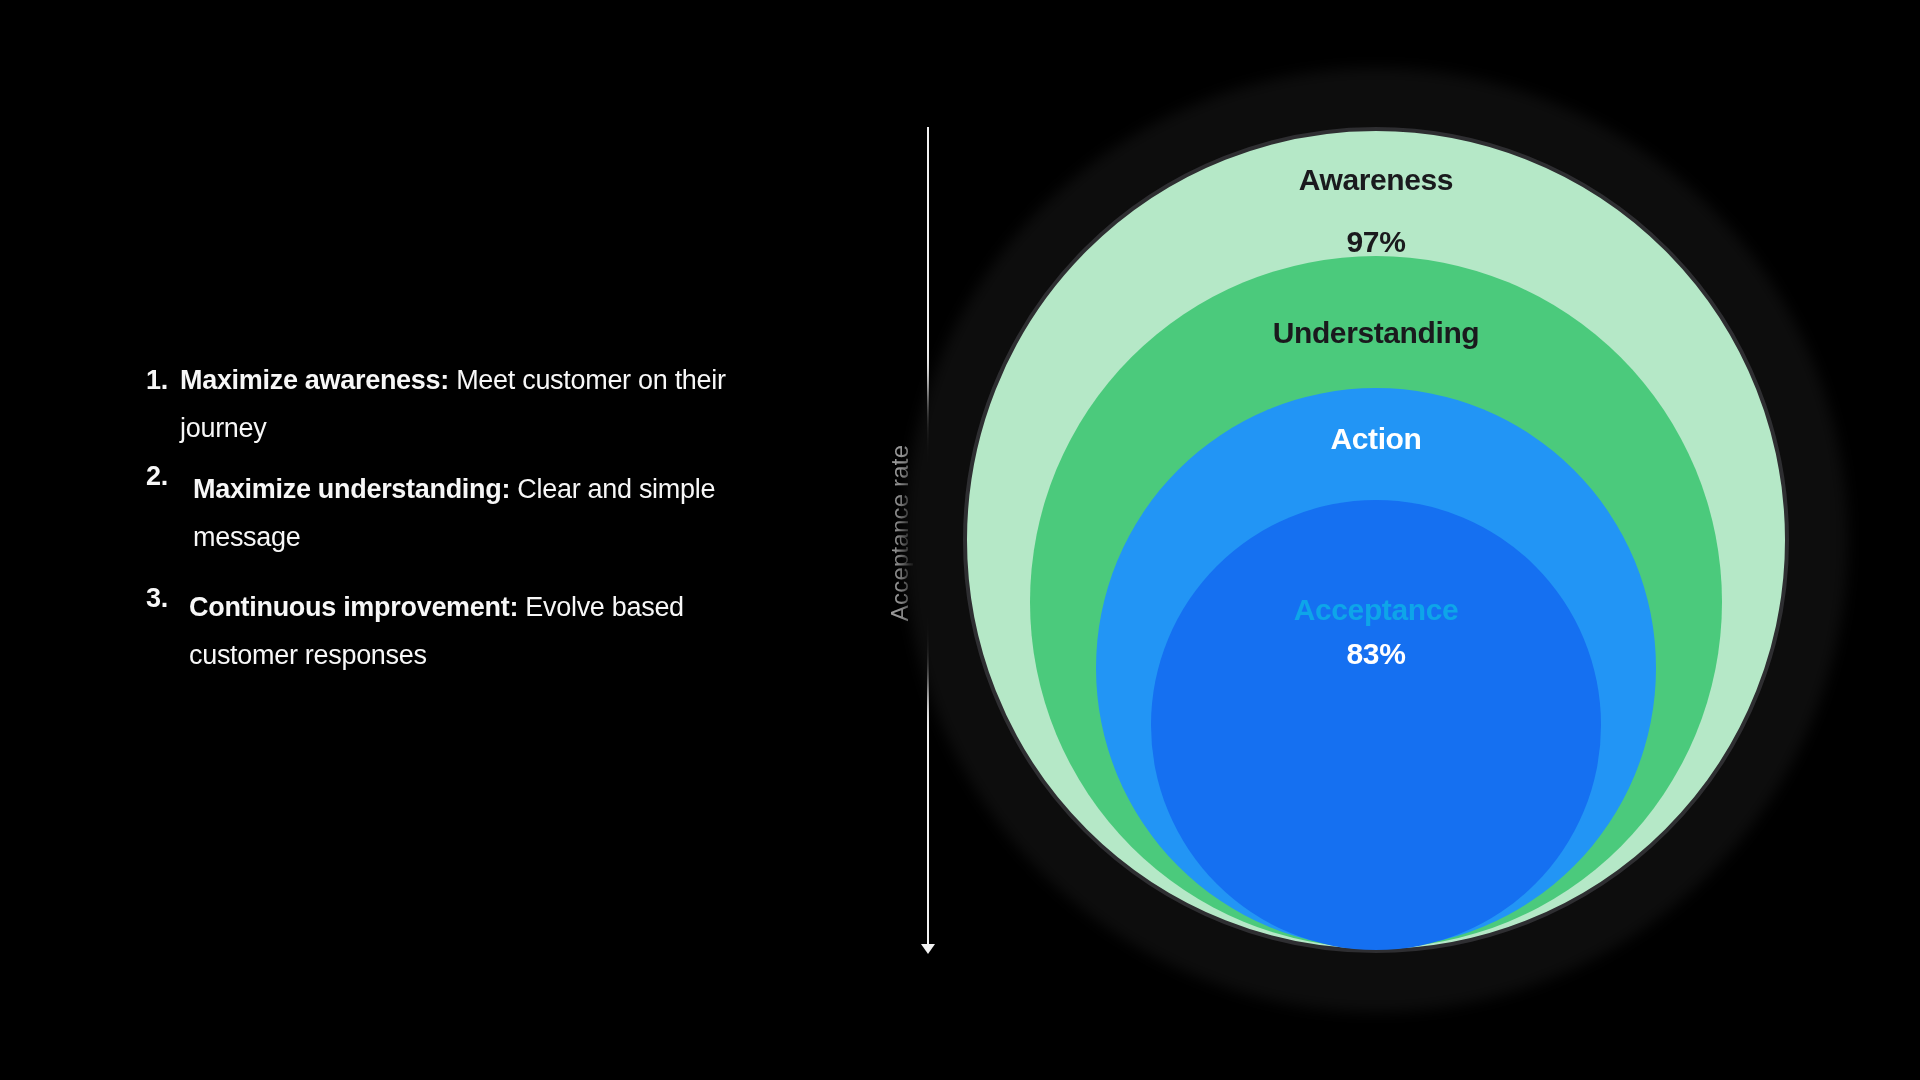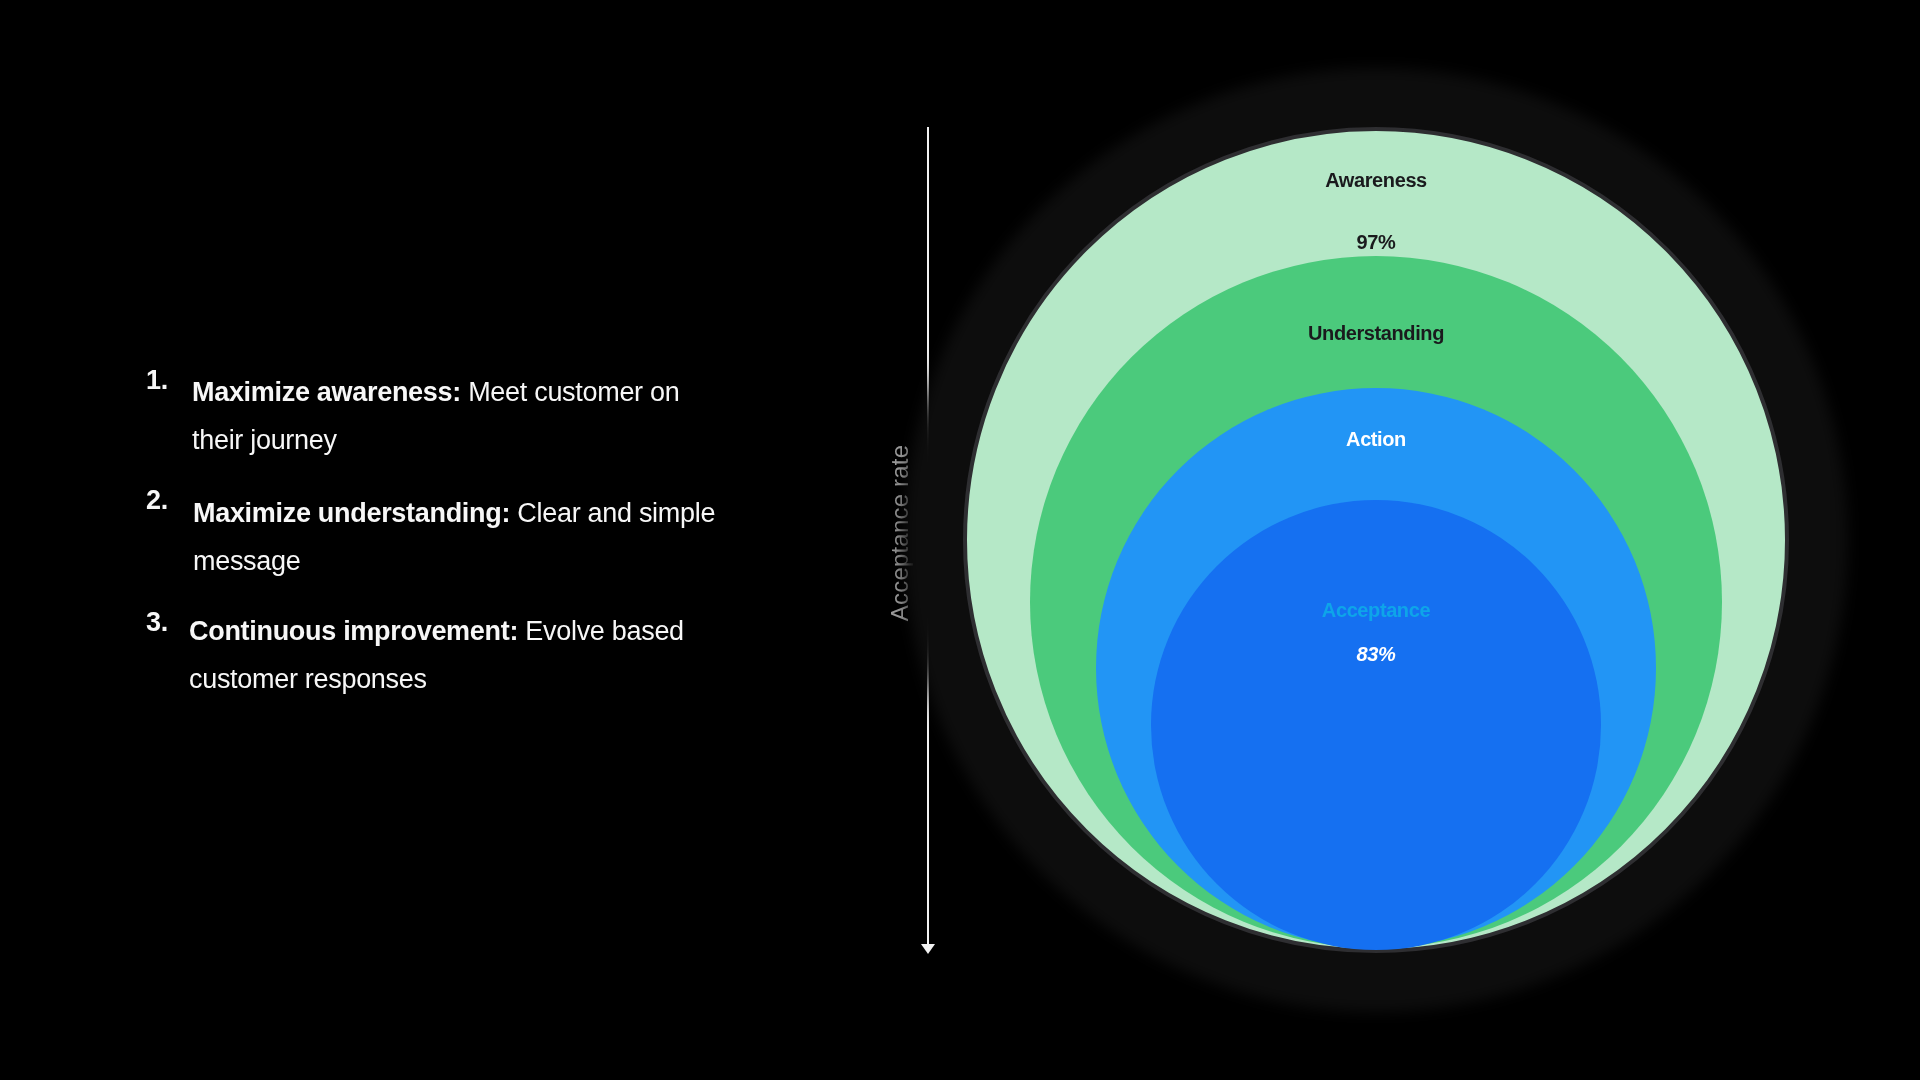--- a/index.html
+++ b/index.html
@@ -117,21 +117,21 @@
     top: 500px;
     width: 450px;
     height: 450px;
     z-index: 4;
   }
   .stage-text {
     position: absolute;
     left: 1376px;
     transform: translateX(-50%);
     white-space: nowrap;
-    font-size: 20px;
+    font-size: 30px;
     font-weight: 700;
     letter-spacing: -0.4px;
     line-height: 36px;
     z-index: 5;
     text-align: center;
   }
   .t-awareness-label   { top: 162px; }
   .t-awareness-value   { top: 207px; }
   .t-understanding     { top: 301px; }
   .t-action            { top: 421px; }
@@ -140,21 +140,21 @@
 </style>
 </head>
 <body>
 
 <div class="slide">
 
   <section class="left-panel">
     <div class="tenets">
       <div class="tenet">
         <span class="num">1.</span>
-        <p style="margin:12px"><span class="lead">Maximize awareness:</span> <span>Meet customer on their journey</span></p>
+        <p style="margin:0"><span class="lead">Maximize awareness:</span> <span>Meet customer on their journey</span></p>
       </div>
       <div class="tenet">
         <span class="num">2.</span>
         <p style="margin:13px"><span class="lead">Maximize understanding:</span> <span>Clear and simple message</span></p>
       </div>
       <div class="tenet">
         <span class="num">3.</span>
         <p style="margin:9px"><span class="lead">Continuous improvement:</span> <span>Evolve based customer responses</span></p>
       </div>
     </div>
@@ -168,15 +168,15 @@
   <div class="circle c-awareness" style="background: rgb(181, 232, 199);"></div>
   <div class="circle c-understanding" style="background: rgb(75, 202, 124);"></div>
   <div class="circle c-action" style="background: rgb(34, 149, 245);"></div>
   <div class="circle c-acceptance" style="background: rgb(21, 112, 241);"></div>
 
   <div class="stage-text t-awareness-label" style="color: rgb(26, 26, 29);">Awareness</div>
   <div class="stage-text t-awareness-value" style="color: rgb(26, 26, 29); margin-top: 17px;">97%</div>
   <div class="stage-text t-understanding" style="color: rgb(26, 26, 29); margin-top: 14px;">Understanding</div>
   <div class="stage-text t-action" style="color: rgb(255, 255, 255);">Action</div>
   <div class="stage-text t-acceptance-label" style="color: #0ea5e9;">Acceptance</div>
-  <div class="stage-text t-acceptance-value" style="color: rgb(255, 255, 255); font-style: italic;">83%</div>
+  <div class="stage-text t-acceptance-value" style="color: rgb(255, 255, 255);">83%</div>
 
 </div>
 
 </body></html>

